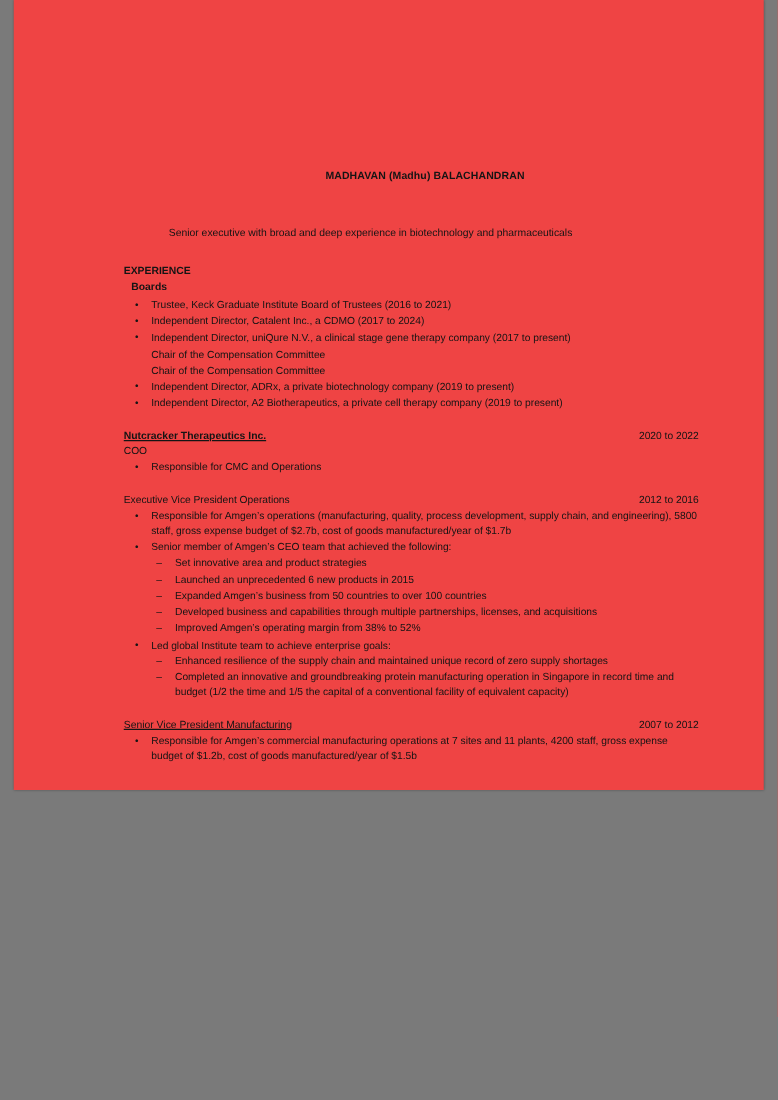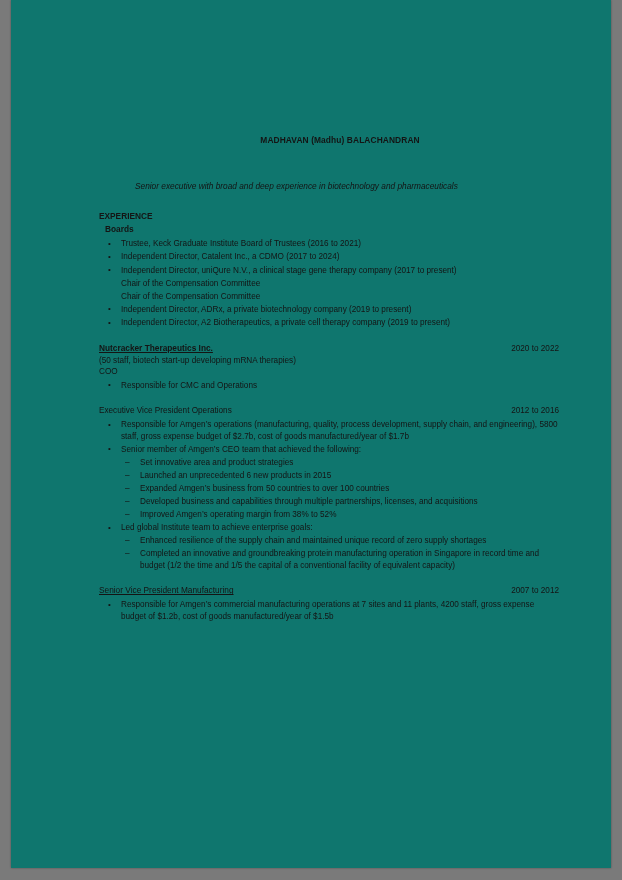--- a/index.html
+++ b/index.html
@@ -9,23 +9,23 @@
   }
   body {
     width: 622px;
     height: 880px;
     overflow: hidden;
     font-family: "Liberation Sans", sans-serif;
   }
   .page {
     position: relative;
     width: 600px;
-    height: 868px;
+    height: 632px;
     margin: 0 auto;
-    background: #0f766e;
+    background: #ef4444;
     box-shadow: 0 0 2px rgba(0,0,0,0.35);
   }
   .page-inner {
     position: absolute;
     left: 0;
     top: 0;
     right: 0;
     bottom: 0;
     padding: 135px 52px 0 88px;
     box-sizing: border-box;
@@ -36,21 +36,20 @@
   .doc-title {
     text-align: center;
     font-weight: bold;
     font-size: 8.4px;
     letter-spacing: 0.1px;
     margin: 0 0 0 22px;
   }
   .tagline {
     margin: 34px 0 0 36px;
     font-size: 8.3px;
-    font-style: italic;
   }
   .section-head {
     margin: 18px 0 0 0;
     font-weight: bold;
     font-size: 8.3px;
   }
   .sub-head {
     margin: 2px 0 0 6px;
     font-weight: bold;
     font-size: 8.3px;
@@ -143,21 +142,20 @@
       <li class="no-marker">Chair of the Compensation Committee</li>
       <li>Independent Director, ADRx, a private biotechnology company (2019 to present)</li>
       <li>Independent Director, A2 Biotherapeutics, a private cell therapy company (2019 to present)</li>
     </ul>
 
     <div class="job">
       <div class="job-row">
         <span class="job-title">Nutcracker Therapeutics Inc.</span>
         <span class="job-dates">2020 to 2022</span>
       </div>
-      <div class="job-meta">(50 staff, biotech start-up developing mRNA therapies)</div>
       <div class="job-meta">COO</div>
       <ul class="bullets">
         <li>Responsible for CMC and Operations</li>
       </ul>
     </div>
 
     <div class="job">
       <div class="role-line">
         <span>Executive Vice President Operations</span>
         <span class="job-dates">2012 to 2016</span>

